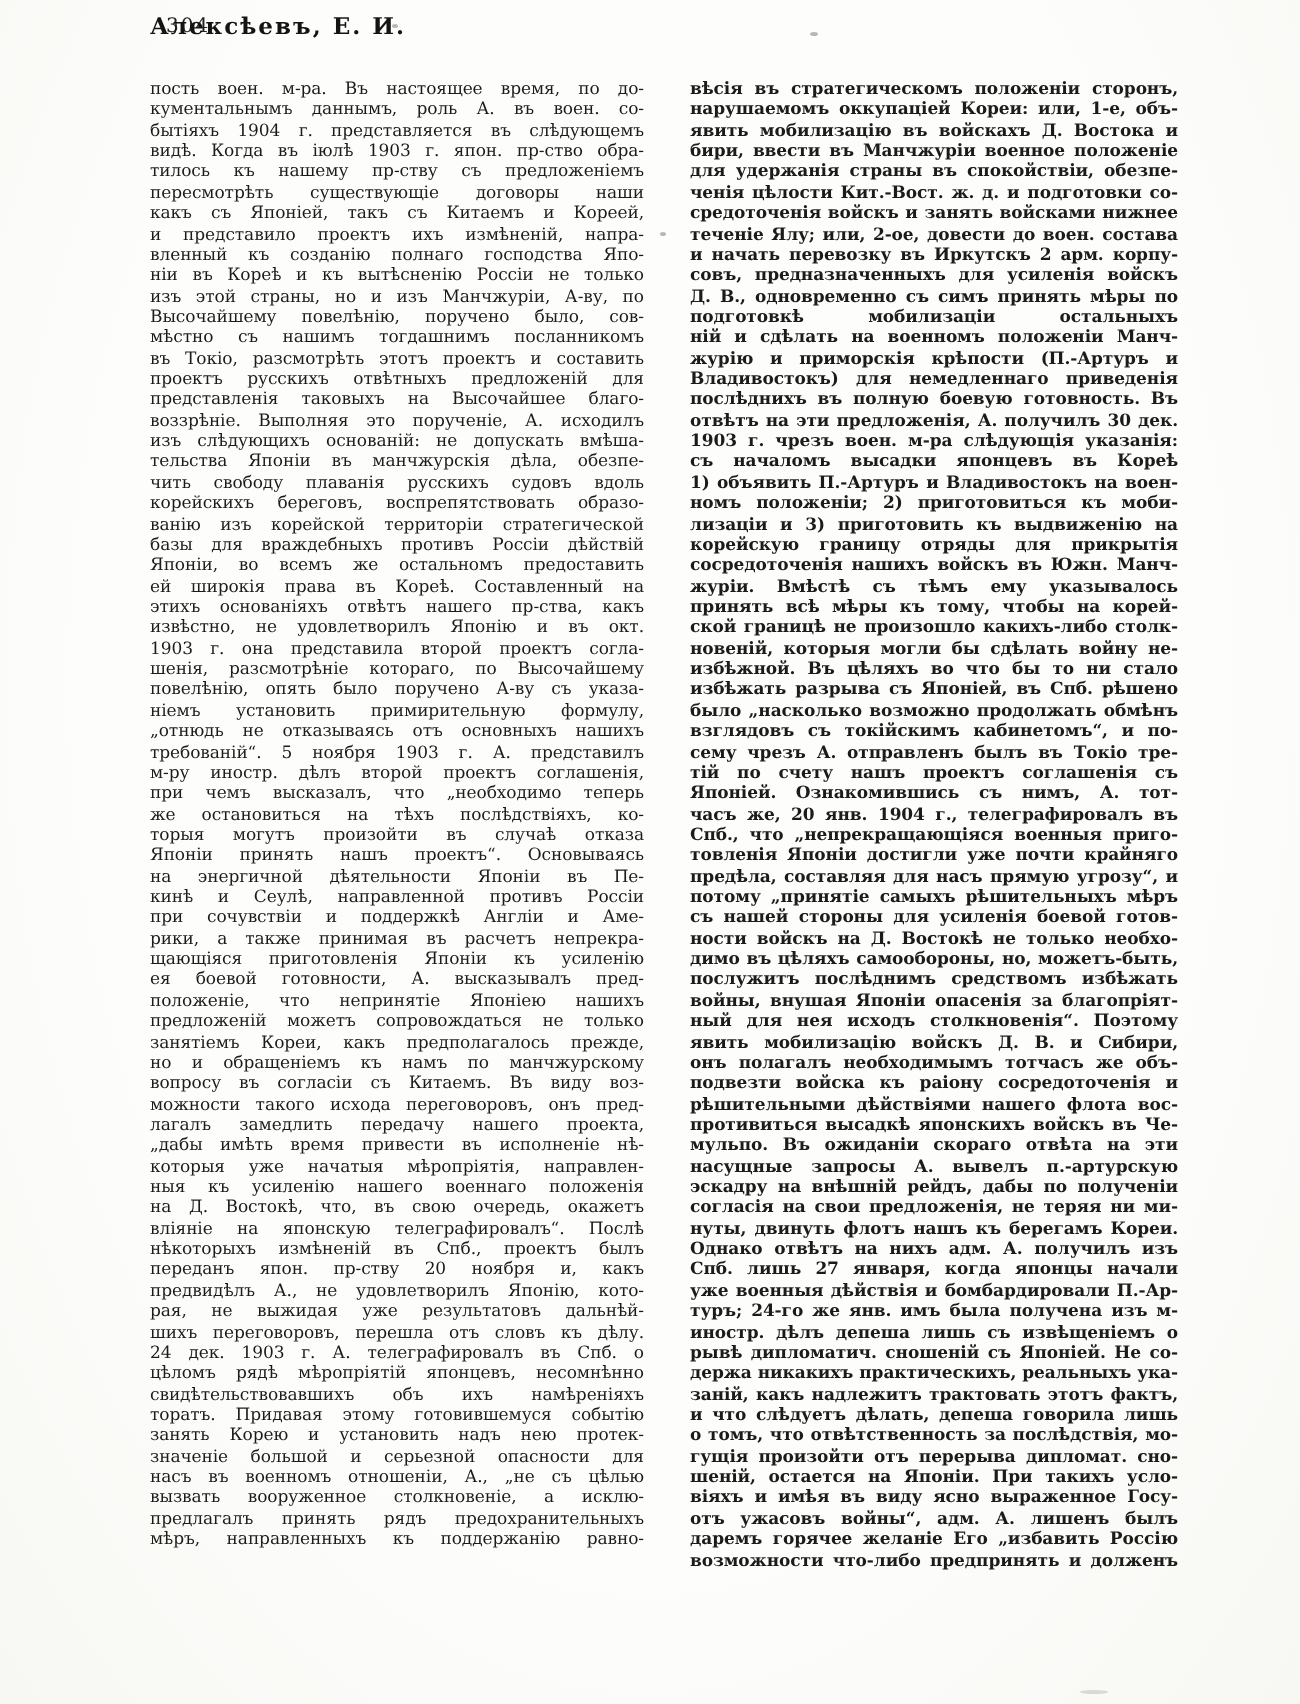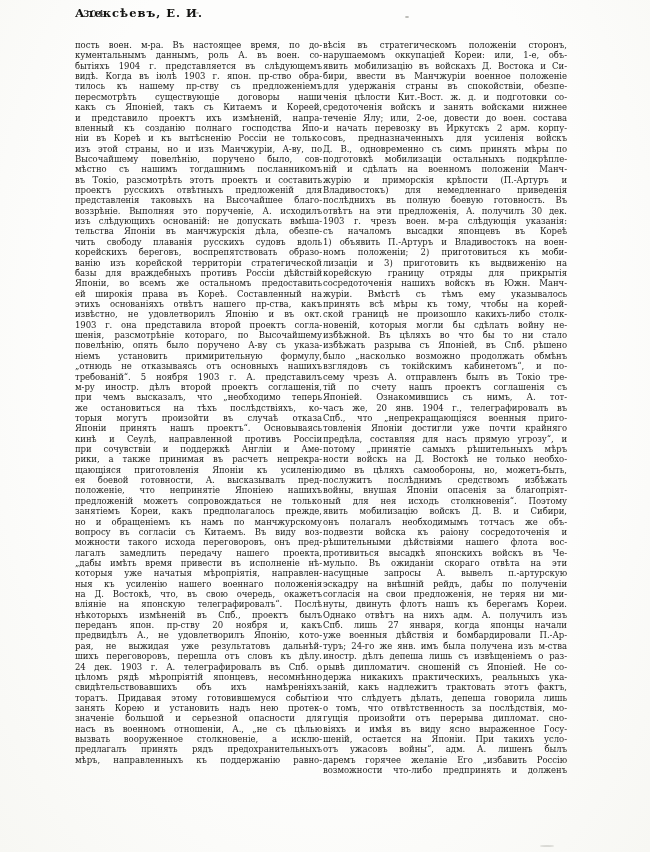--- a/index.html
+++ b/index.html
@@ -27,24 +27,24 @@
   .running-head {
     position: absolute; left: 0; top: 0; width: 460px;
     text-align: left;
     font-size: 11.5px; font-weight: bold; letter-spacing: 1px;
     color: #141412;
   }
   .columns {
     position: absolute;
     top: 40px; left: 75px;
     display: flex;
-    gap: 1px;
+    gap: 23px;
   }
   .col { width: 247px; }
-  .col.right { width: 244px; }
+  .col.right { width: 244px; font-weight: bold; }
   .line {
     font-size: 8.5px;
     line-height: 10.36px;
     height: 10.36px;
     text-align: justify;
     text-align-last: justify;
     -moz-text-align-last: justify;
     white-space: normal;
     overflow: hidden;
     color: #1b1b19;
@@ -107,20 +107,21 @@
         <div class="line">шенія, разсмотрѣніе котораго, по Высочайшему</div>
         <div class="line">повелѣнію, опять было поручено А-ву съ указа-</div>
         <div class="line">ніемъ установить примирительную формулу,</div>
         <div class="line">„отнюдь не отказываясь отъ основныхъ нашихъ</div>
         <div class="line">требованій“. 5 ноября 1903 г. А. представилъ</div>
         <div class="line">м-ру иностр. дѣлъ второй проектъ соглашенія,</div>
         <div class="line">при чемъ высказалъ, что „необходимо теперь</div>
         <div class="line">же остановиться на тѣхъ послѣдствіяхъ, ко-</div>
         <div class="line">торыя могутъ произойти въ случаѣ отказа</div>
         <div class="line">Японіи принять нашъ проектъ“. Основываясь</div>
+        <div class="line">на энергичной дѣятельности Японіи въ Пе-</div>
         <div class="line">кинѣ и Сеулѣ, направленной противъ Россіи</div>
         <div class="line">при сочувствіи и поддержкѣ Англіи и Аме-</div>
         <div class="line">рики, а также принимая въ расчетъ непрекра-</div>
         <div class="line">щающіяся приготовленія Японіи къ усиленію</div>
         <div class="line">ея боевой готовности, А. высказывалъ пред-</div>
         <div class="line">положеніе, что непринятіе Японіею нашихъ</div>
         <div class="line">предложеній можетъ сопровождаться не только</div>
         <div class="line">занятіемъ Кореи, какъ предполагалось прежде,</div>
         <div class="line">но и обращеніемъ къ намъ по манчжурскому</div>
         <div class="line">вопросу въ согласіи съ Китаемъ. Въ виду воз-</div>
@@ -181,20 +182,21 @@
         <div class="line">было „насколько возможно продолжать обмѣнъ</div>
         <div class="line">взглядовъ съ токійскимъ кабинетомъ“, и по-</div>
         <div class="line">сему чрезъ А. отправленъ былъ въ Токіо тре-</div>
         <div class="line">тій по счету нашъ проектъ соглашенія съ</div>
         <div class="line">Японіей. Ознакомившись съ нимъ, А. тот-</div>
         <div class="line">часъ же, 20 янв. 1904 г., телеграфировалъ въ</div>
         <div class="line">Спб., что „непрекращающіяся военныя приго-</div>
         <div class="line">товленія Японіи достигли уже почти крайняго</div>
         <div class="line">предѣла, составляя для насъ прямую угрозу“, и</div>
         <div class="line">потому „принятіе самыхъ рѣшительныхъ мѣръ</div>
+        <div class="line">съ нашей стороны для усиленія боевой готов-</div>
         <div class="line">ности войскъ на Д. Востокѣ не только необхо-</div>
         <div class="line">димо въ цѣляхъ самообороны, но, можетъ-быть,</div>
         <div class="line">послужитъ послѣднимъ средствомъ избѣжать</div>
         <div class="line">войны, внушая Японіи опасенія за благопріят-</div>
         <div class="line">ный для нея исходъ столкновенія“. Поэтому</div>
         <div class="line">явить мобилизацію войскъ Д. В. и Сибири,</div>
         <div class="line">онъ полагалъ необходимымъ тотчасъ же объ-</div>
         <div class="line">подвезти войска къ раіону сосредоточенія и</div>
         <div class="line">рѣшительными дѣйствіями нашего флота вос-</div>
         <div class="line">противиться высадкѣ японскихъ войскъ въ Че-</div>
@@ -207,20 +209,20 @@
         <div class="line">Спб. лишь 27 января, когда японцы начали</div>
         <div class="line">уже военныя дѣйствія и бомбардировали П.-Ар-</div>
         <div class="line">туръ; 24-го же янв. имъ была получена изъ м-ства</div>
         <div class="line">иностр. дѣлъ депеша лишь съ извѣщеніемъ о раз-</div>
         <div class="line">рывѣ дипломатич. сношеній съ Японіей. Не со-</div>
         <div class="line">держа никакихъ практическихъ, реальныхъ ука-</div>
         <div class="line">заній, какъ надлежитъ трактовать этотъ фактъ,</div>
         <div class="line">и что слѣдуетъ дѣлать, депеша говорила лишь</div>
         <div class="line">о томъ, что отвѣтственность за послѣдствія, мо-</div>
         <div class="line">гущія произойти отъ перерыва дипломат. сно-</div>
+        <div class="line">шеній, остается на Японіи. При такихъ усло-</div>
         <div class="line">віяхъ и имѣя въ виду ясно выраженное Госу-</div>
-        <div class="line">шеній, остается на Японіи. При такихъ усло-</div>
         <div class="line">отъ ужасовъ войны“, адм. А. лишенъ былъ</div>
         <div class="line">даремъ горячее желаніе Его „избавить Россію</div>
         <div class="line">возможности что-либо предпринять и долженъ</div>
       </div>
   </div>
 </div>
 
 </body></html>

